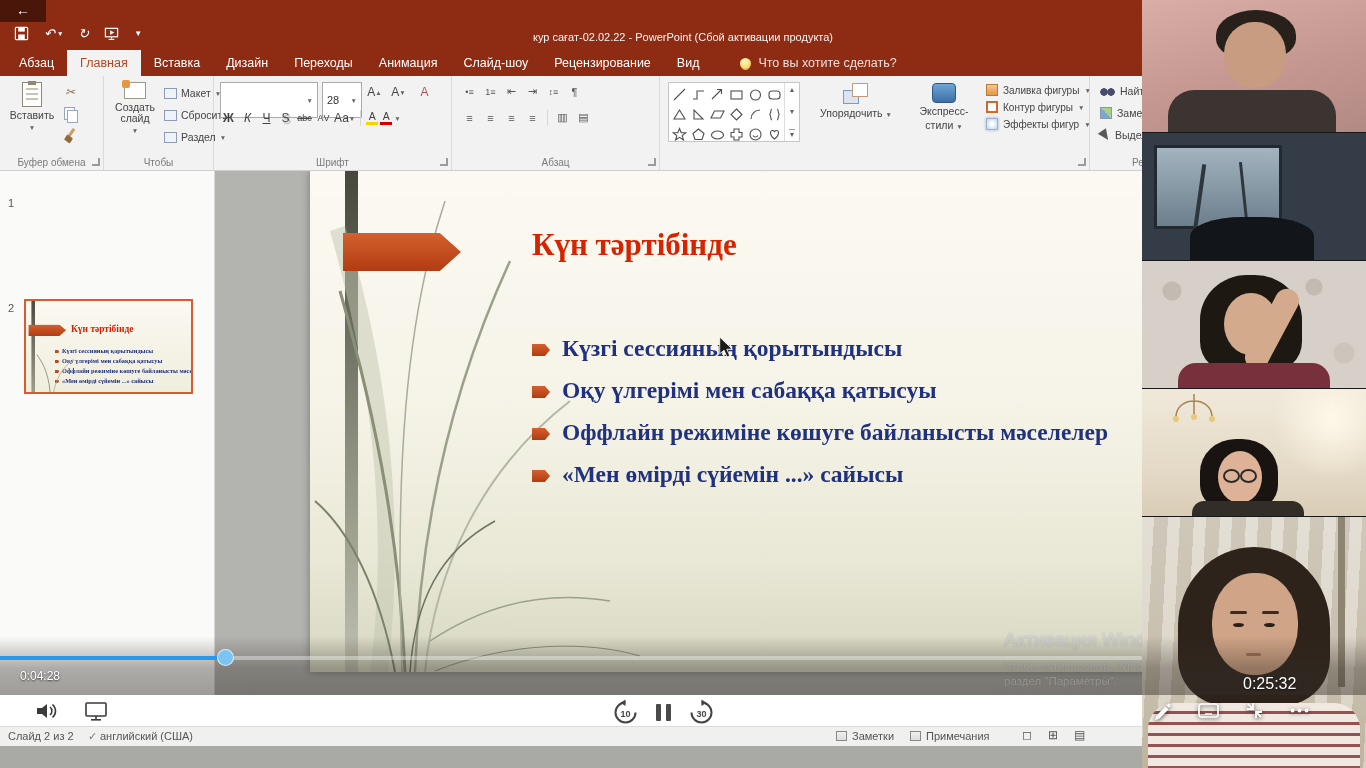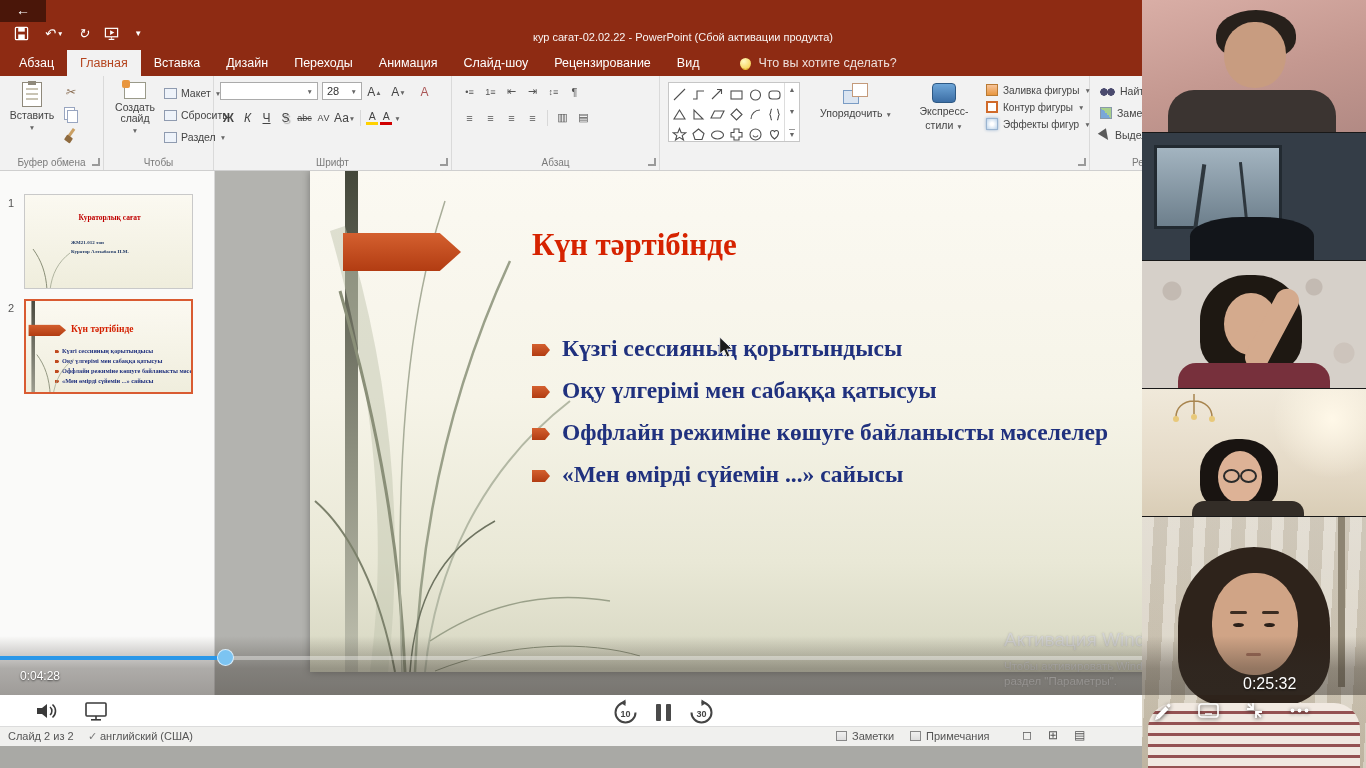--- a/index.html
+++ b/index.html
@@ -33,21 +33,21 @@
   .clip-ico{width:20px;height:25px;border:1px solid #8f897b;background:#fff;position:relative;display:block}
   .clip-ico::before{content:"";position:absolute;left:5px;top:-2px;width:8px;height:4px;background:#8f897b}
   .clip-ico::after{content:"";position:absolute;left:3px;top:5px;width:12px;height:14px;background:repeating-linear-gradient(180deg,#c9c4b4 0 2px,#fff 2px 5px)}
   .ns-ico{width:22px;height:17px;border:1px solid #9a9a8a;background:#fff;position:relative;display:block}
   .ns-ico::after{content:"";position:absolute;left:-3px;top:-3px;width:8px;height:8px;background:#e8963f;border-radius:2px}
   .sico{position:absolute;width:16px;height:16px;color:#8a6d52;font-size:12px;text-align:center;line-height:16px;cursor:pointer}
   .cpy::before{content:"";position:absolute;left:2px;top:1px;width:9px;height:11px;border:1px solid #98a5c0;background:#fff}
   .cpy::after{content:"";position:absolute;left:5px;top:4px;width:9px;height:11px;border:1px solid #98a5c0;background:#fff}
   .brsh::before{content:"";position:absolute;left:8px;top:0;width:3px;height:9px;background:#caa064;transform:rotate(35deg)}
   .brsh::after{content:"";position:absolute;left:3px;top:8px;width:7px;height:6px;background:#8f6b3f;transform:rotate(35deg);border-radius:1px}
-  .combo{position:absolute;height:18px;background:#fff;border:1px solid #ababab;display:flex;align-items:center;padding:0 4px;font-size:11px;color:#333;cursor:pointer}
+  .combo{position:absolute;height:36px;background:#fff;border:1px solid #ababab;display:flex;align-items:center;padding:0 4px;font-size:11px;color:#333;cursor:pointer}
   .combo .car{margin-left:auto}
   .frow,.prow{position:absolute;display:flex;align-items:center;gap:2px}
   .fb{min-width:17px;height:20px;display:inline-flex;align-items:center;justify-content:center;font-size:12px;color:#444;cursor:pointer}
   .fb.bold{font-weight:bold}.fb.ital{font-style:italic}.fb.und{text-decoration:underline}
   .fb.sh{text-shadow:1.5px 1.5px 1px #aaa}
   .fb.strike{text-decoration:line-through;font-size:9px}
   .fb.spc{font-size:9px}
   .vsep{width:1px;height:16px;background:#d8d8d8;margin:0 3px}
   .cbar{display:inline-flex;flex-direction:column;align-items:center;line-height:11px;cursor:pointer}
   .cbar .bar{width:12px;height:3px;display:block}
@@ -467,31 +467,20 @@
       <span class="erow" style="top:53px">
           <span class="i-sel"></span>
           <span>Выдел</span>
         </span>
       <div class="glabel">Редактирование</div>
     </div>
   </div>
 
   <div class="panel">
     <span class="snum" style="left:8px;top:26px">1</span>
-    <div class="thumb" style="top:23px">
-      <div class="mslide m1">
-        <div class="t1title">Кураторлық сағат</div>
-        <div class="t1line" style="top:88px">ЖМ21-012 топ</div>
-        <div class="t1line" style="top:106px">Куратор Алтыбаева Н.М.</div>
-        <svg width="110" height="90" style="position:absolute;left:4px;bottom:0">
-          <path d="M40,90 C38,55 28,30 12,8" stroke="#8a8f78" stroke-width="2" fill="none"></path>
-          <path d="M46,90 C50,58 62,34 86,16" stroke="#9aa089" stroke-width="1.5" fill="none"></path>
-        </svg>
-      </div>
-    </div>
     <span class="snum" style="left:8px;top:131px">2</span>
     <div class="thumb sel" style="top:128px">
       <div class="mslide m2">
         <div class="stripe2"></div>
         <div class="arrow2"></div>
         <div class="title2">Күн тәртібінде</div>
         <div class="mb" style="top:104px"><span class="mblt"></span><span>Күзгі сессияның қорытындысы</span></div>
         <div class="mb" style="top:126px"><span class="mblt"></span><span>Оқу үлгерімі мен сабаққа қатысуы</span></div>
         <div class="mb" style="top:148px"><span class="mblt"></span><span>Оффлайн режиміне көшуге байланысты мәселелер</span></div>
         <div class="mb" style="top:170px"><span class="mblt"></span><span>«Мен өмірді сүйемін ...» сайысы</span></div>

